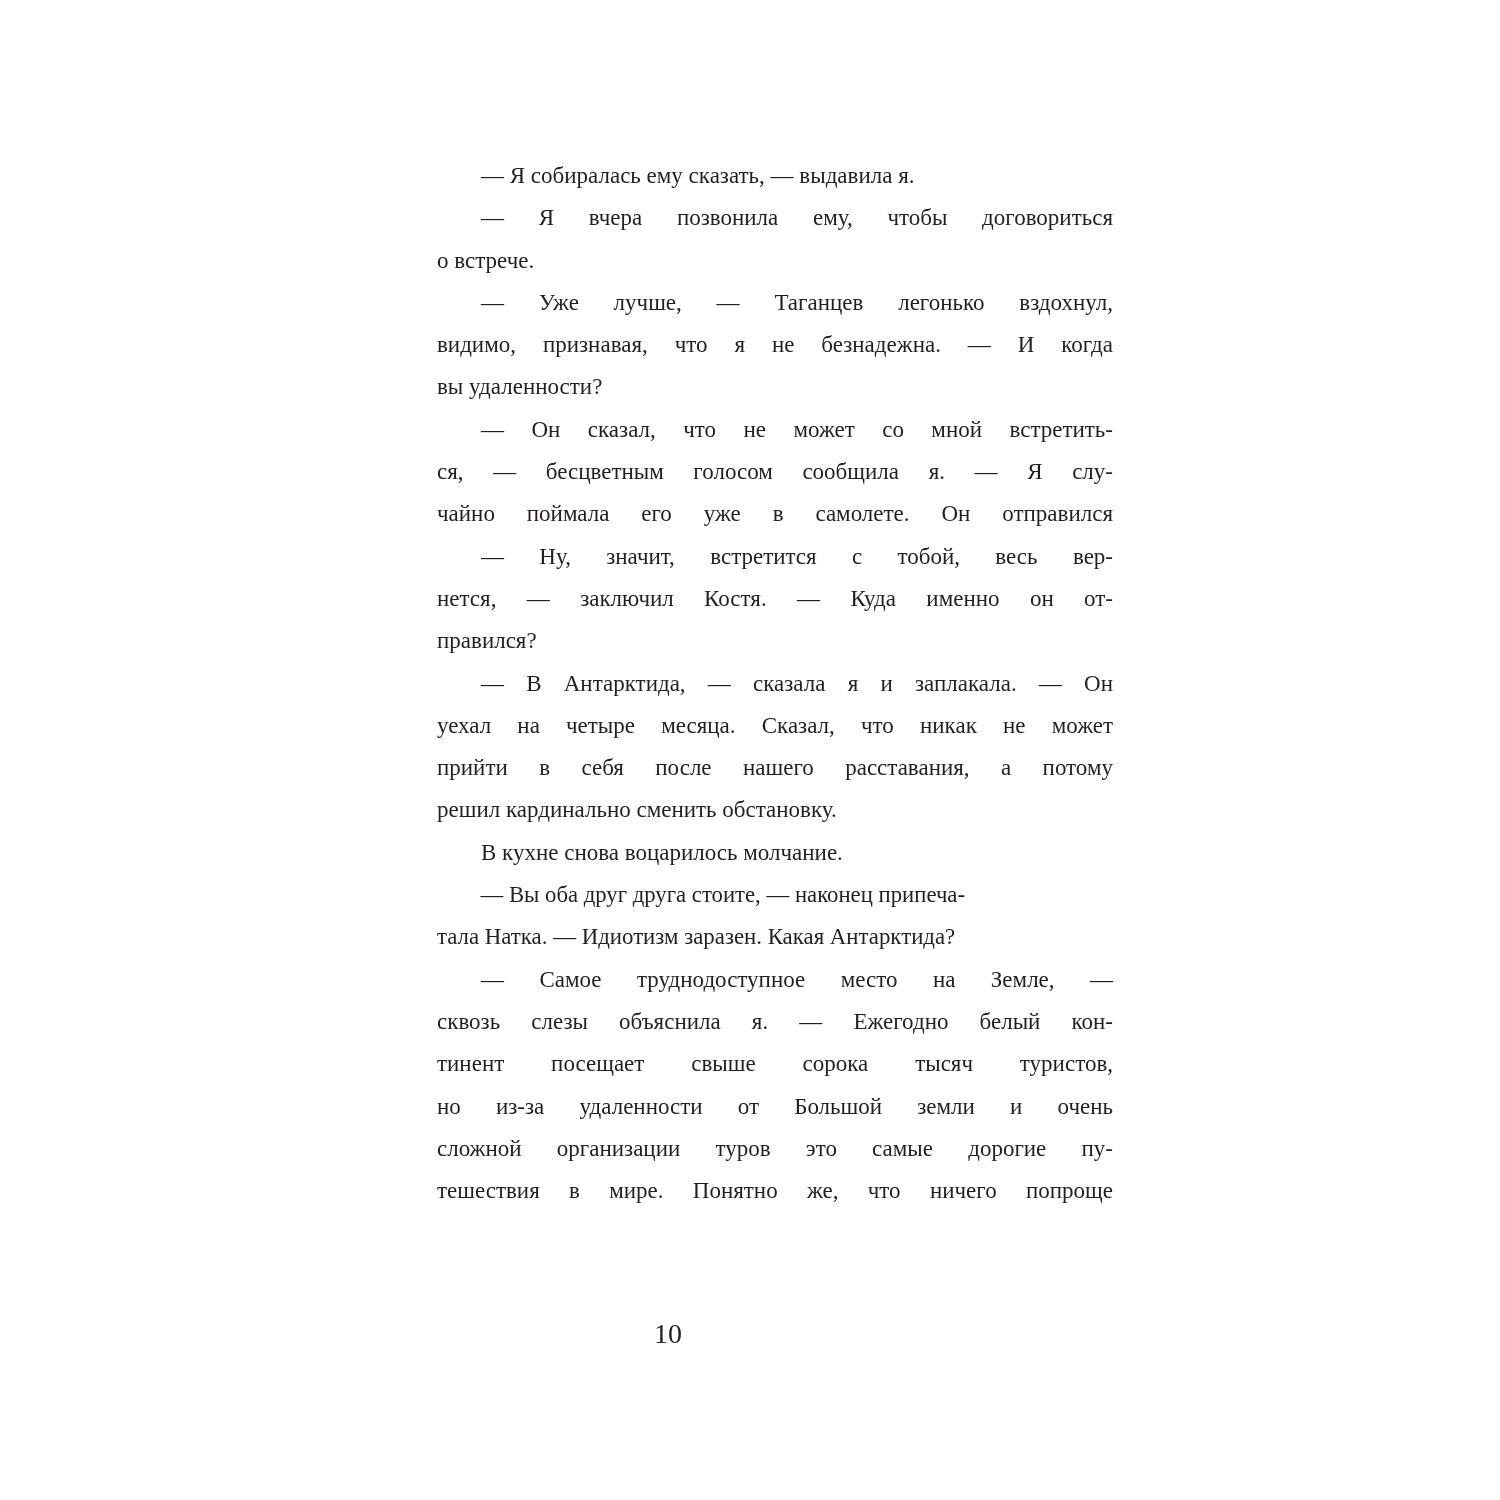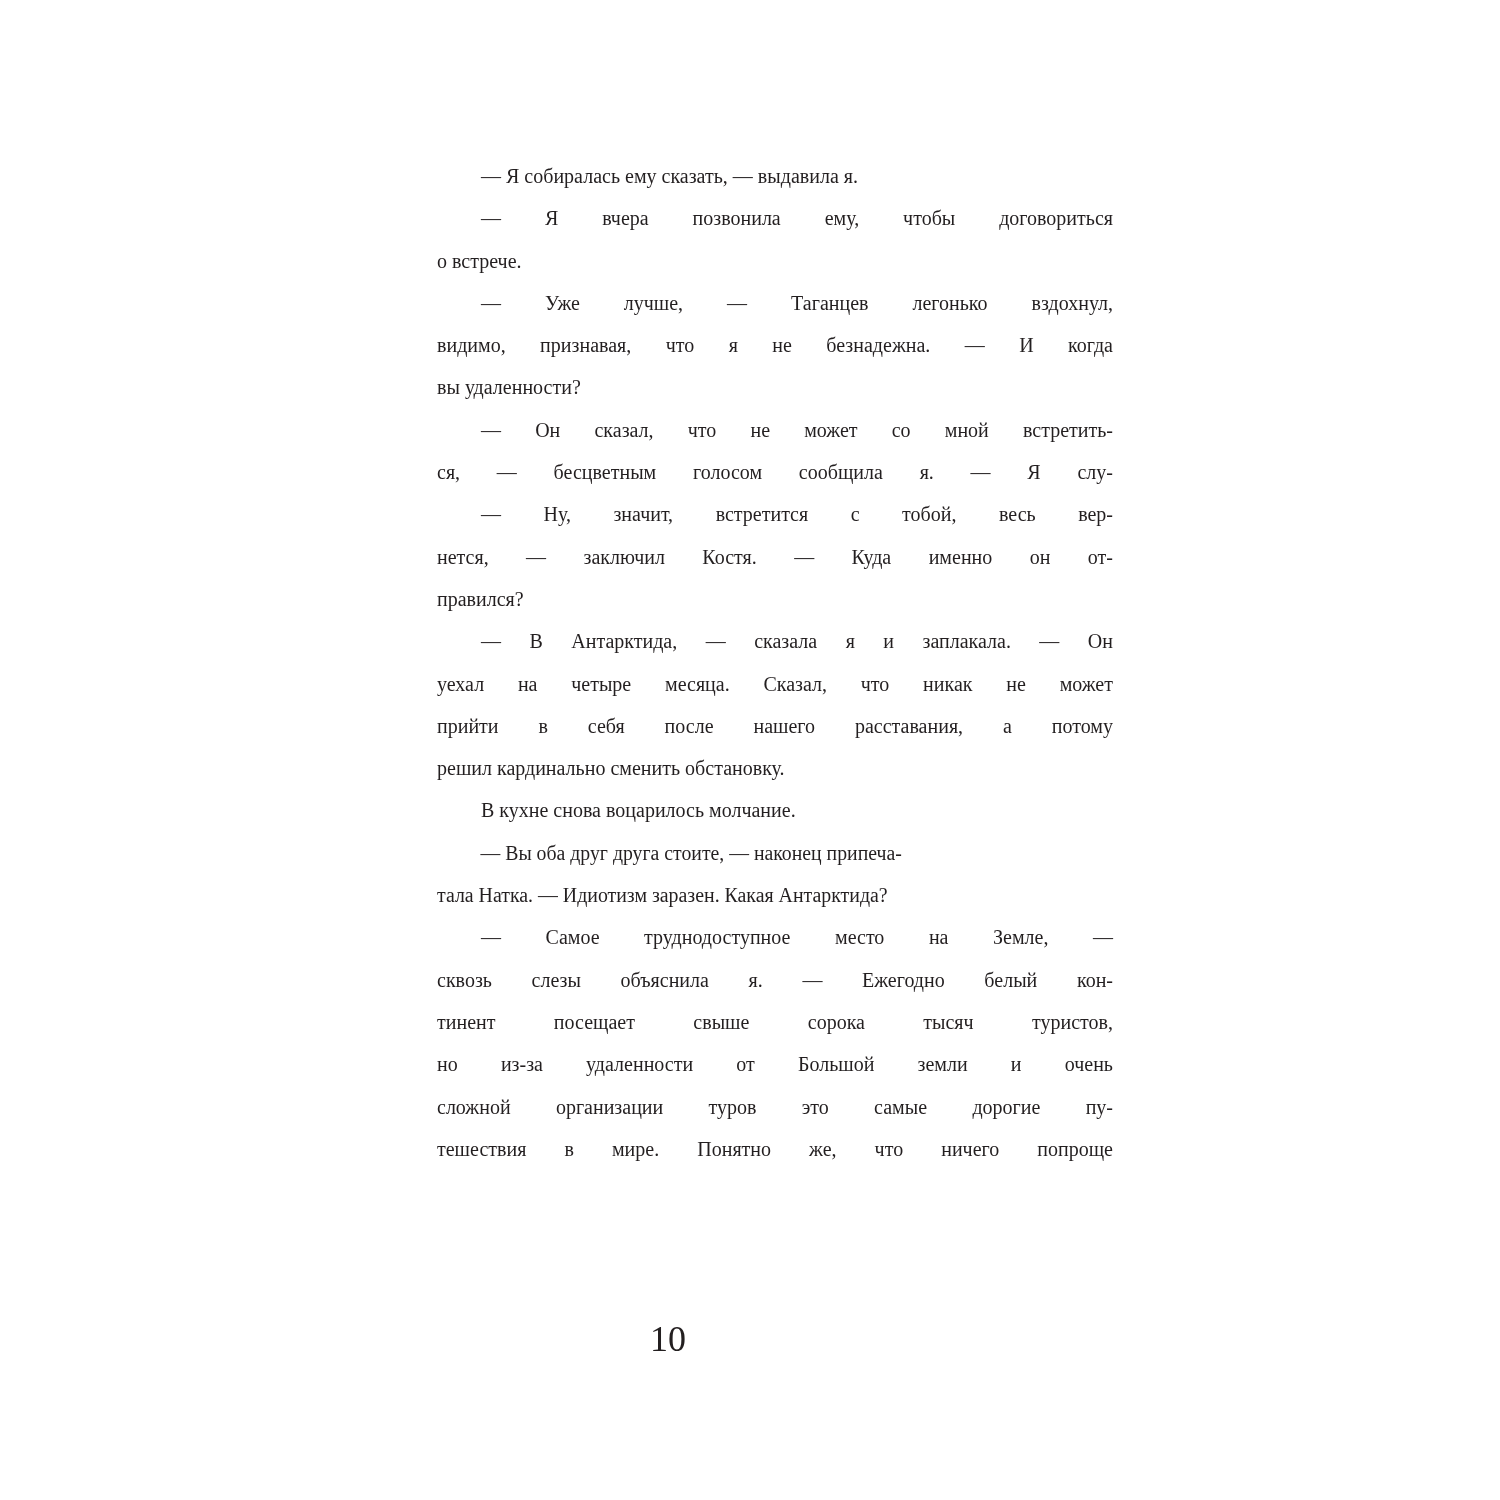--- a/index.html
+++ b/index.html
@@ -1,46 +1,47 @@
 <!DOCTYPE html>
 <html><head>
 <meta charset="utf-8">
 <style>
   html, body { margin: 0; padding: 0; background: #ffffff; }
   body { width: 1500px; height: 1500px; position: relative; overflow: hidden; }
   .page {
     position: absolute; left: 437px; top: 155px; width: 676px;
     font-family: "Liberation Serif", "DejaVu Serif", serif;
-    font-size: 20px; color: #231f20;
+    font-size: 23px; color: #231f20;
   }
   .line {
     height: 42.3px; line-height: 42.3px; white-space: nowrap;
     text-align: justify; text-align-last: justify;
     transform-origin: left center;
   }
   .line.last { text-align-last: left; }
   .line.indent { padding-left: 44px; }
   .folio {
     position: absolute; left: 0; width: 1336px; top: 1318px;
     text-align: center; font-family: "Liberation Serif", "DejaVu Serif", serif;
-    font-size: 36px; color: #231f20;
+    font-size: 28px; color: #231f20;
   }
 </style>
 </head>
 <body>
 
 <div class="page" id="page-body">
     <div class="line indent last">— Я собиралась ему сказать, — выдавила я.</div>
     <div class="line indent">— Я вчера позвонила ему, чтобы договориться</div>
     <div class="line last">о встрече.</div>
     <div class="line indent">— Уже лучше, — Таганцев легонько вздохнул,</div>
     <div class="line">видимо, признавая, что я не безнадежна. — И когда</div>
     <div class="line last">вы удаленности?</div>
     <div class="line indent">— Он сказал, что не может со мной встретить-</div>
     <div class="line">ся, — бесцветным голосом сообщила я. — Я слу-</div>
+    <div class="line">чайно поймала его уже в самолете. Он отправился</div>
     <div class="line indent">— Ну, значит, встретится с тобой, весь вер-</div>
     <div class="line">нется, — заключил Костя. — Куда именно он от-</div>
     <div class="line last">правился?</div>
     <div class="line indent">— В Антарктида, — сказала я и заплакала. — Он</div>
     <div class="line">уехал на четыре месяца. Сказал, что никак не может</div>
     <div class="line">прийти в себя после нашего расставания, а потому</div>
     <div class="line last">решил кардинально сменить обстановку.</div>
     <div class="line indent last">В кухне снова воцарилось молчание.</div>
     <div class="line indent" style="text-align-last: left; transform: scaleX(0.9884); width: 683.905px;">— Вы оба друг друга стоите, — наконец припеча-</div>
     <div class="line last" style="text-align-last: left; transform: scaleX(0.9928); width: 680.875px;">тала Натка. — Идиотизм заразен. Какая Антарктида?</div>

